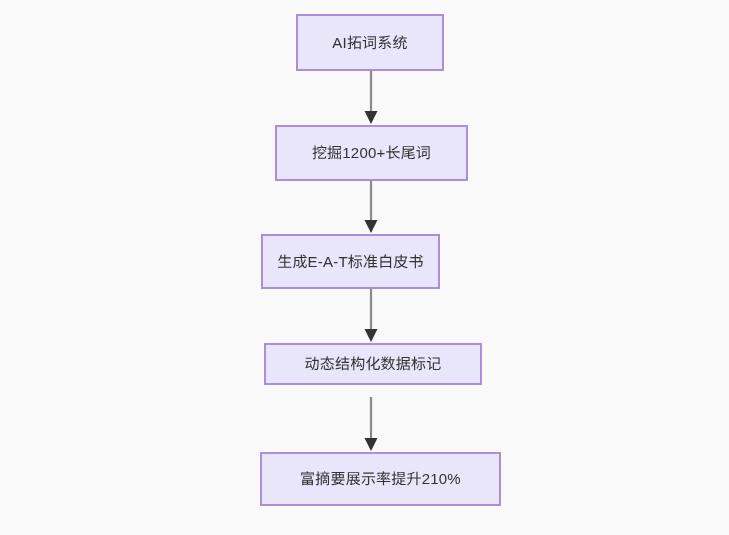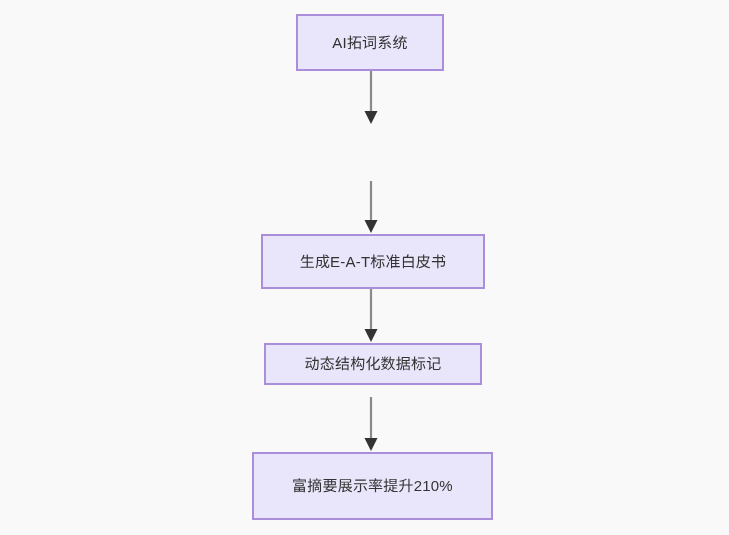--- a/index.html
+++ b/index.html
@@ -39,23 +39,23 @@
     line-height: 1.2;
     color: #333333;
     letter-spacing: 0.2px;
     white-space: nowrap;
     text-align: center;
     font-weight: 400;
   }
 
   .node-1 { left: 296px; top: 14px;  width: 148px; height: 57px; }
   .node-2 { left: 275px; top: 125px; width: 193px; height: 56px; }
-  .node-3 { left: 261px; top: 234px; width: 224px; height: 55px; }
+  .node-3 { left: 261px; top: 234px; width: 179px; height: 55px; }
   .node-4 { left: 264px; top: 343px; width: 218px; height: 42px; }
-  .node-5 { left: 252px; top: 452px; width: 241px; height: 68px; }
+  .node-5 { left: 260px; top: 452px; width: 241px; height: 54px; }
 
   
   .edge {
     position: absolute;
     left: 0;
     top: 0;
     width: 729px;
     height: 535px;
     overflow: visible;
     z-index: 1;
@@ -96,20 +96,23 @@
     <g>
       <line class="edge-line" x1="371" y1="397" x2="371" y2="442"></line>
       <polygon class="edge-head" points="371,451 364.5,438 377.5,438"></polygon>
     </g>
   </svg>
 
   <div class="node node-1">
     <span class="node-label">AI拓词系统</span>
   </div>
 
+  <div class="node node-2">
+    <span class="node-label">挖掘1200+长尾词</span>
+  </div>
 
   <div class="node node-3">
     <span class="node-label">生成E-A-T标准白皮书</span>
   </div>
 
   <div class="node node-4">
     <span class="node-label">动态结构化数据标记</span>
   </div>
 
   <div class="node node-5">

